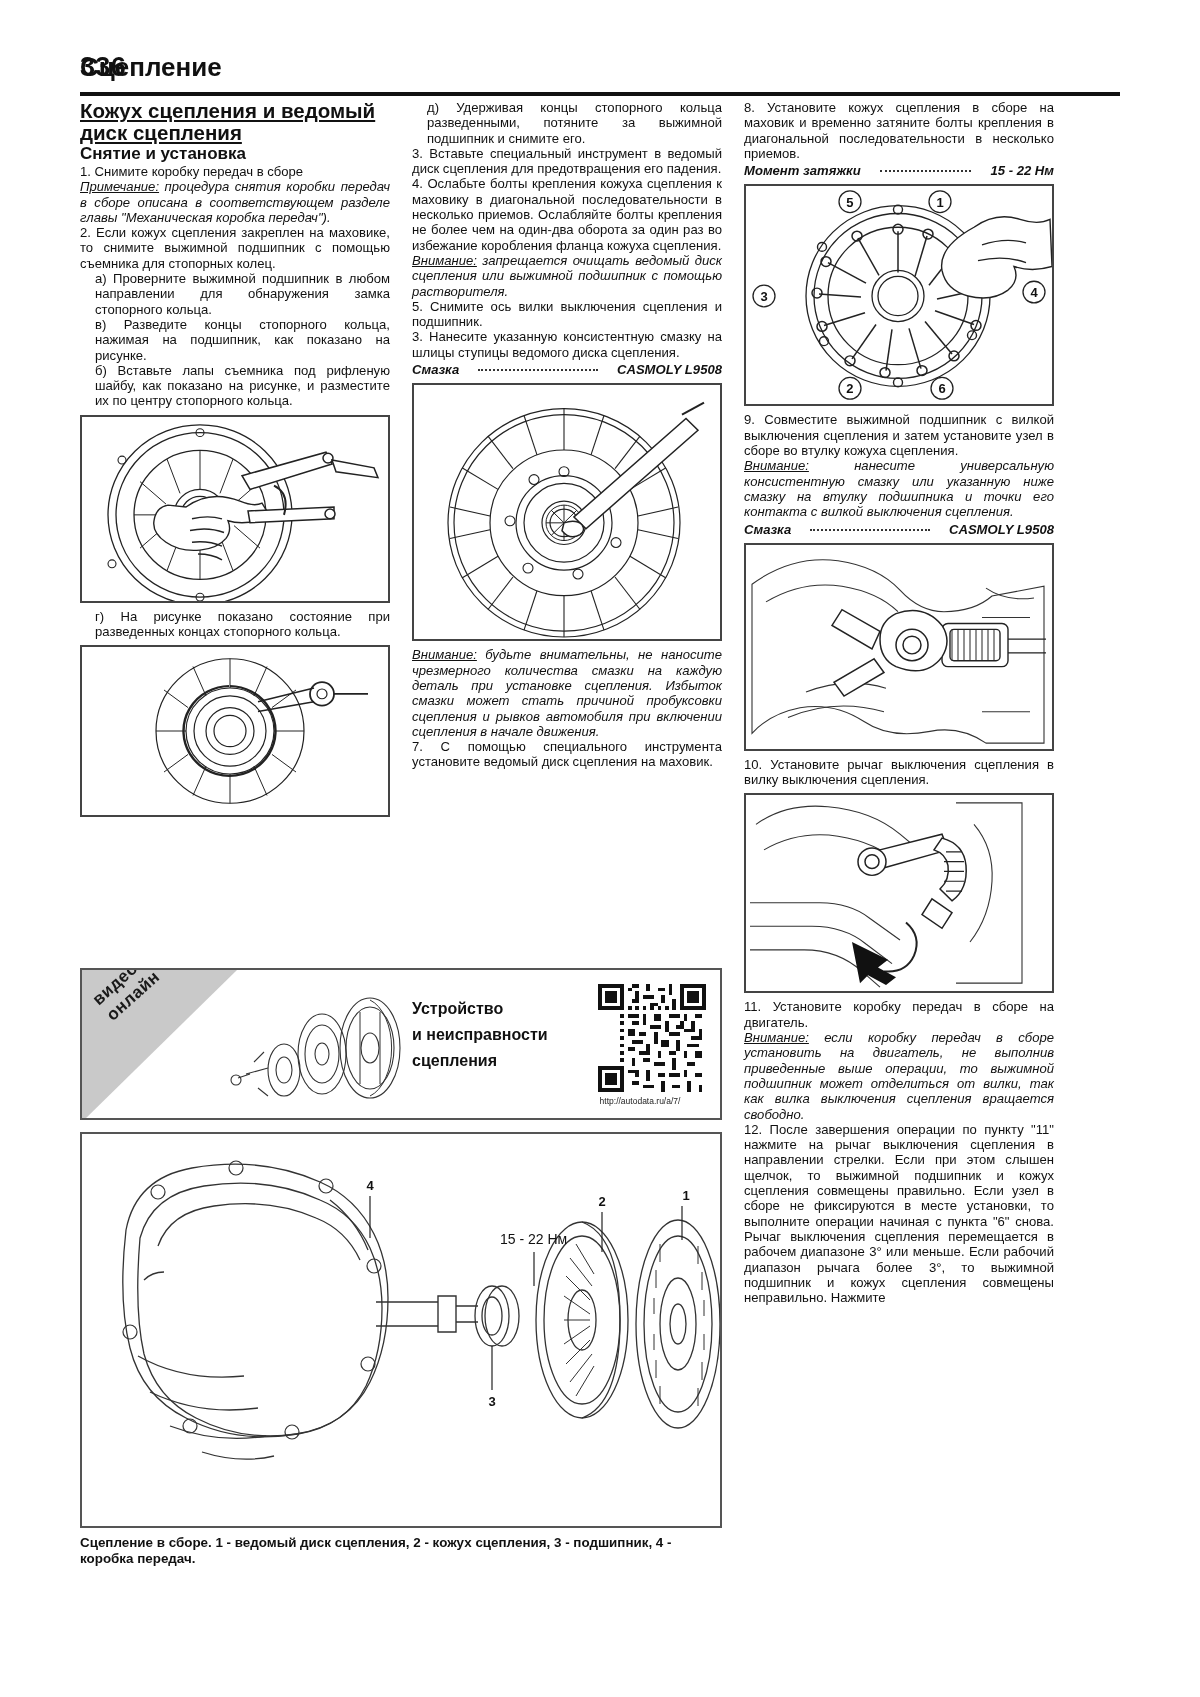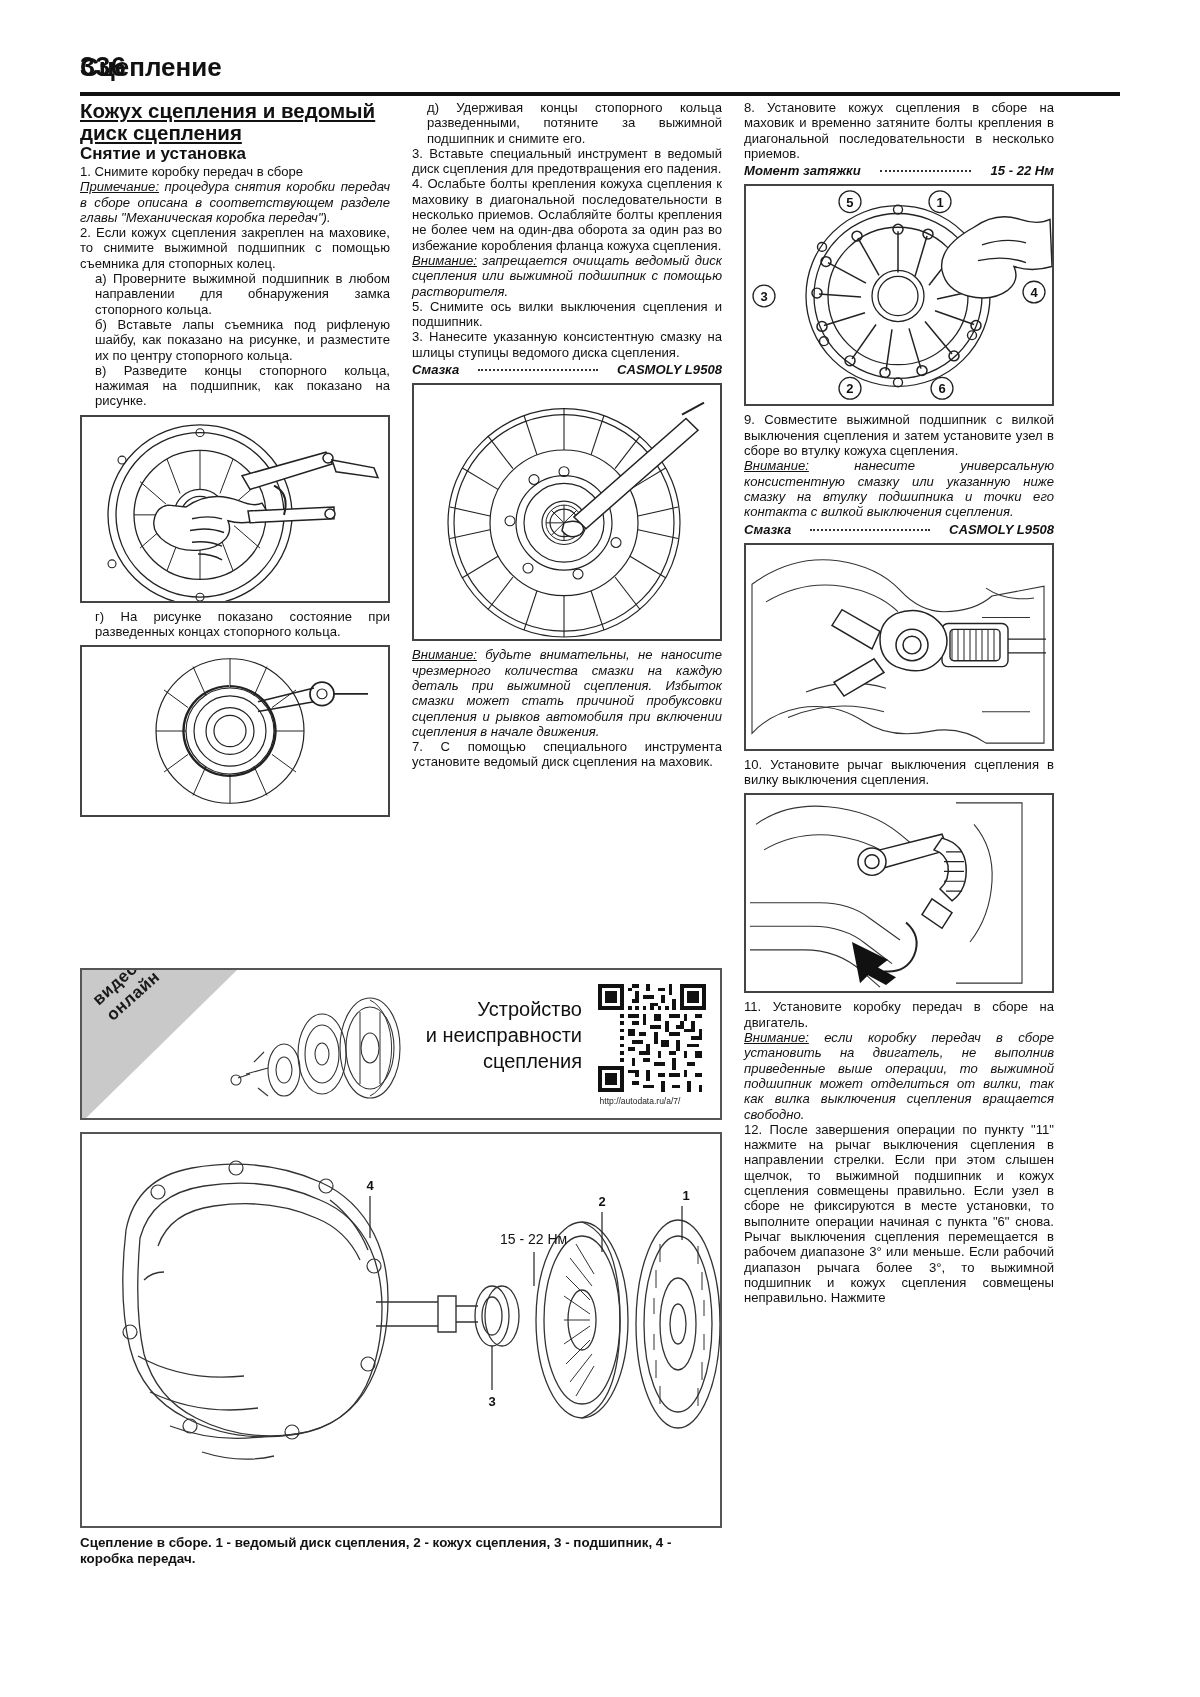--- a/index.html
+++ b/index.html
@@ -91,21 +91,21 @@
     border-bottom:152px solid transparent;
   }
   .promo .vtxt{
     position:absolute;left:6px;top:24px;
     transform:rotate(-42deg);transform-origin:left top;
     font-size:17px;font-weight:bold;line-height:21px;color:#1a1a1a;
     letter-spacing:.5px;
   }
   .promo .ptitle{
     position:absolute;left:330px;top:26px;width:170px;
-    text-align:right;font-size:20px;font-weight:normal;line-height:26px;
+    text-align:left;font-size:16px;font-weight:bold;line-height:26px;
   }
   .promo .qr{
     position:absolute;right:14px;top:14px;width:108px;height:108px;
   }
   .promo .qrurl{
     position:absolute;right:10px;top:126px;width:140px;
     text-align:center;font-size:8.5px;color:#222;
   }
   .promo .pimg{
     position:absolute;left:128px;top:8px;width:210px;height:140px;
@@ -134,22 +134,22 @@
   <div class="hdr-rule"></div>
 
   <div class="col" id="col1">
 
     <p class="h1">Кожух сцепления и ведомый диск сцепления</p>
     <p class="h2">Снятие и установка</p>
     <p>1. Снимите коробку передач в сборе</p>
     <p class="ital"><span class="u">Примечание:</span><span> процедура снятия коробки передач в сборе описана в соответствующем разделе главы "Механическая коробка передач").</span></p>
     <p>2. Если кожух сцепления закреплен на маховике, то снимите выжимной подшипник с помощью съемника для стопорных колец.</p>
     <p class="ind">а) Проверните выжимной подшипник в любом направлении для обнаружения замка стопорного кольца.</p>
+    <p class="ind">в) Разведите концы стопорного кольца, нажимая на подшипник, как показано на рисунке.</p>
     <p class="ind">б) Вставьте лапы съемника под рифленую шайбу, как показано на рисунке, и разместите их по центру стопорного кольца.</p>
-    <p class="ind">в) Разведите концы стопорного кольца, нажимая на подшипник, как показано на рисунке.</p>
 
     <div class="fig" style="height:188px;">
       <svg viewBox="0 0 306 188" preserveAspectRatio="none" aria-hidden="true">
         <g fill="none" stroke="#222" stroke-width="1.3">
           <circle cx="118" cy="100" r="92"></circle>
           <circle cx="118" cy="100" r="84"></circle>
           <circle cx="118" cy="100" r="66"></circle>
           <circle cx="118" cy="100" r="26"></circle>
           <circle cx="118" cy="100" r="19"></circle>
           <g stroke-width="1">
@@ -297,21 +297,21 @@
         </g>
 
         <g fill="#fff" stroke="#222" stroke-width="1.5">
           <path d="M160 134 L272 34 L284 46 L172 146 Z"></path>
           <path d="M150 140 q12 -4 18 2 q4 6 -2 10 q-10 6 -18 -4 z"></path>
           <path d="M268 30 L290 18" stroke-width="2"></path>
         </g>
       </svg>
     </div>
 
-    <p class="ital"><span class="u">Внимание:</span><span> будьте внимательны, не наносите чрезмерного количества смазки на каждую деталь при выжимной сцепления. Избыток смазки может стать причиной пробуксовки сцепления и рывков автомобиля при включении сцепления в начале движения.</span></p>
+    <p class="ital"><span class="u">Внимание:</span><span> будьте внимательны, не наносите чрезмерного количества смазки на каждую деталь при установке сцепления. Избыток смазки может стать причиной пробуксовки сцепления и рывков автомобиля при включении сцепления в начале движения.</span></p>
     <p>7. С помощью специального инструмента установите ведомый диск сцепления на маховик.</p>
 
   </div>
 
   <div class="col" id="col3">
 
     <p>8. Установите кожух сцепления в сборе на маховик и временно затяните болты крепления в диагональной последовательности в несколько приемов.</p>
 
     <div class="spec">
       <span class="nm">Момент затяжки</span>

